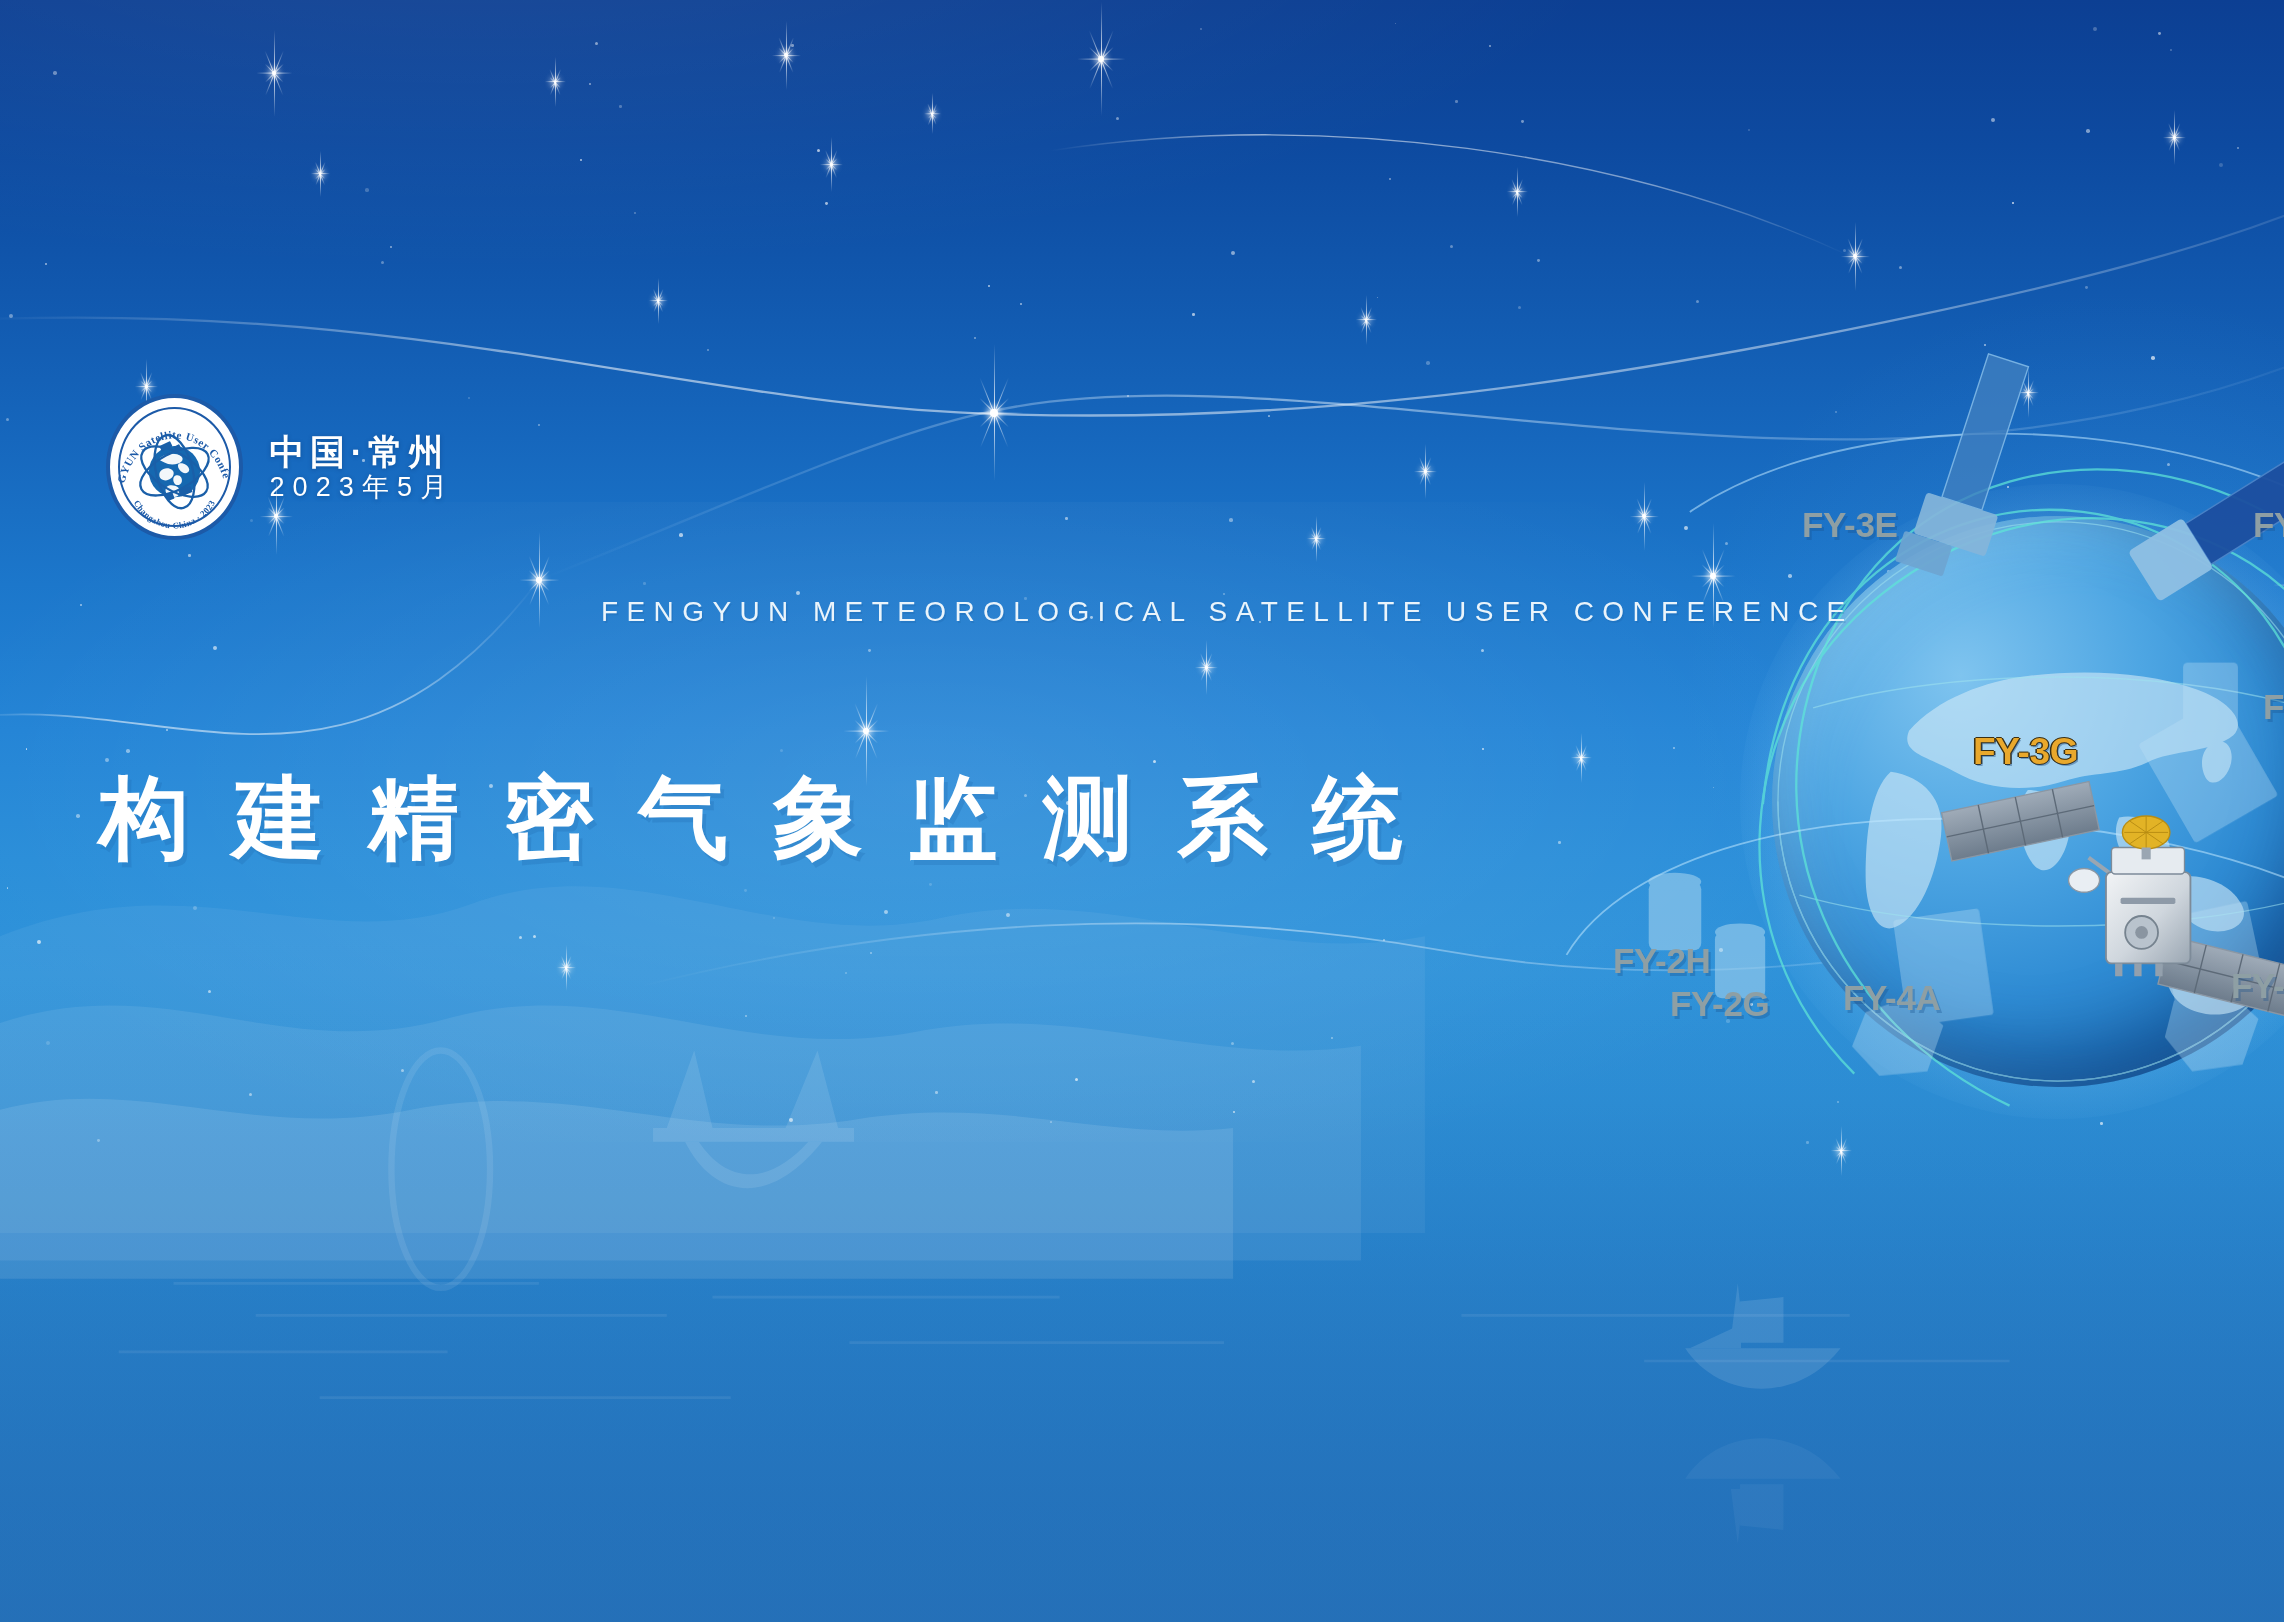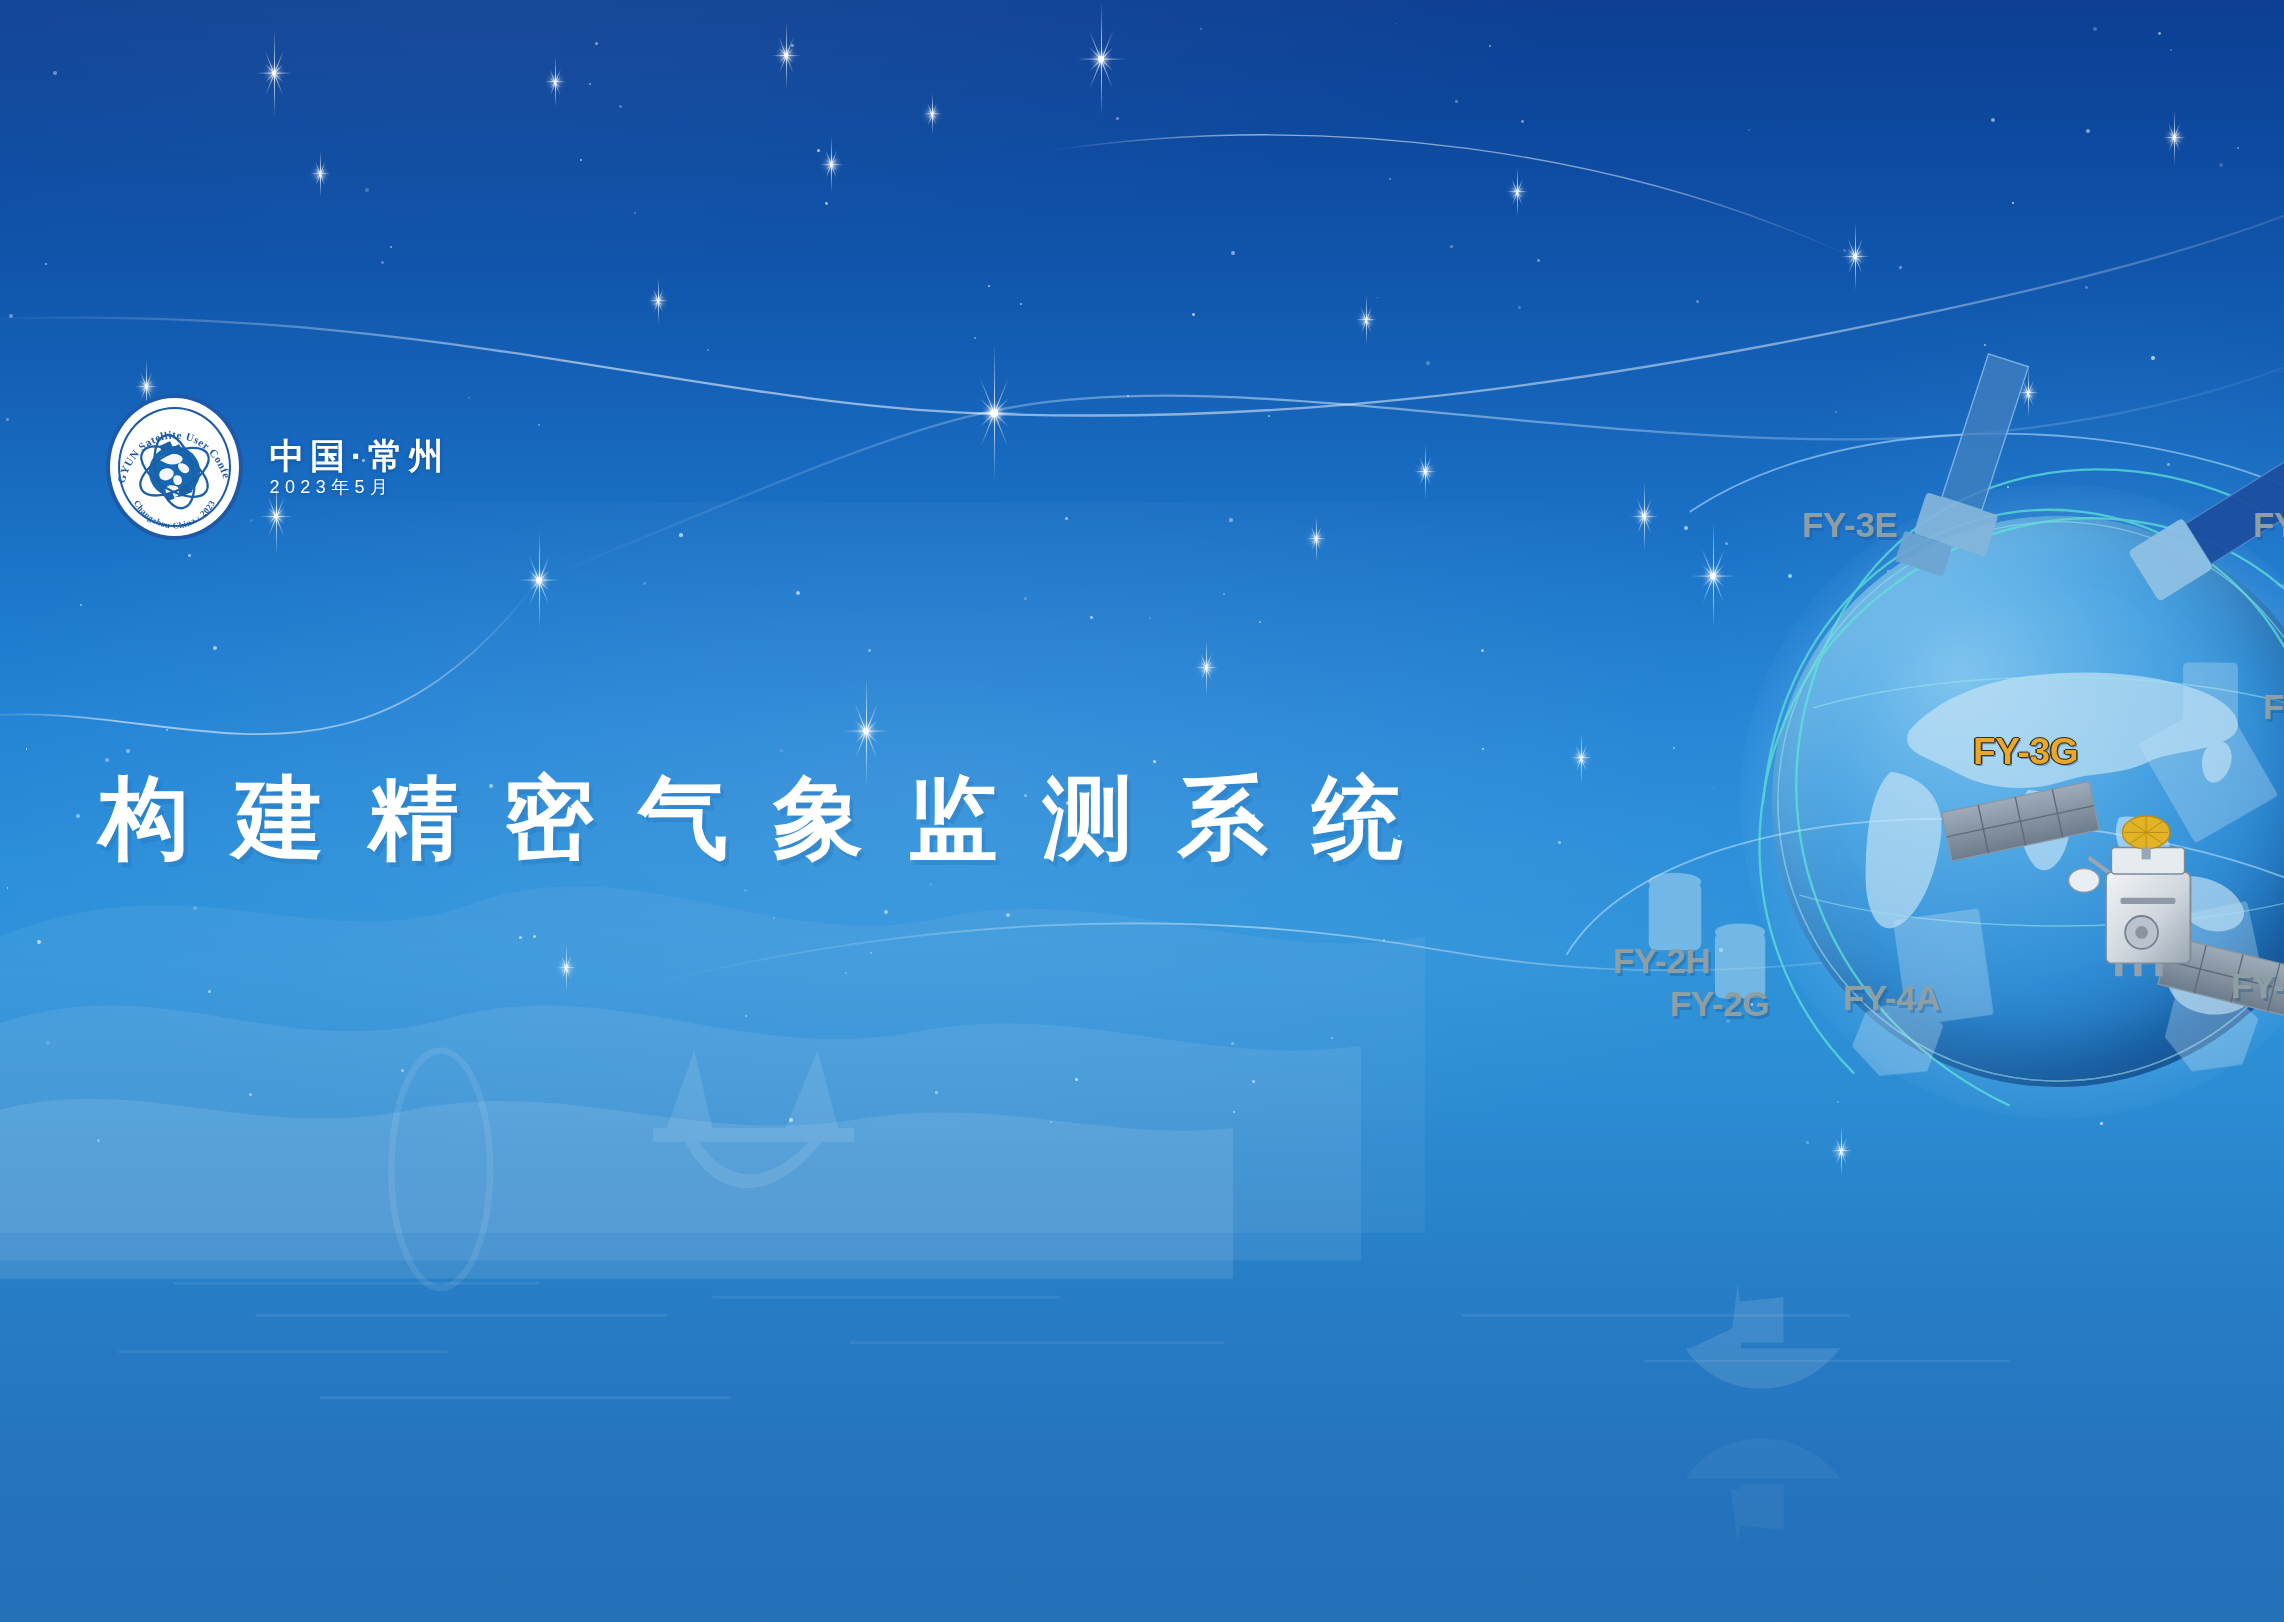--- a/index.html
+++ b/index.html
@@ -77,21 +77,21 @@
   .logo-block{position:absolute;left:106px;top:394px;display:flex;align-items:center;}
   .emblem{position:relative;width:137px;height:146px;flex:0 0 auto;}
   .emblem .plate{position:absolute;inset:0;border-radius:50%/50%;
     background:#ffffff;border:4.1px solid #1c5aa8;}
   .emblem .plate2{position:absolute;left:12px;top:12.8px;right:12px;bottom:12.8px;
     border-radius:50%/50%;border:2.3px solid #1c5aa8;}
   .emblem-text{position:absolute;inset:0;}
   .place-block{margin-left:26.5px;}
   .place-cn{color:#ffffff;font-size:35px;font-weight:bold;letter-spacing:.16em;
     line-height:1;text-shadow:0 1.4px 4.6px rgba(0,40,90,.35);}
-  .place-date{color:#ffffff;font-size:18px;letter-spacing:.30em;margin-top:5px;
+  .place-date{color:#ffffff;font-size:27px;letter-spacing:.30em;margin-top:5px;
     line-height:1;text-shadow:0 1.4px 4.6px rgba(0,40,90,.35);}
 
   
   .headline{position:absolute;left:108px;top:598px;}
   .h-row{display:flex;align-items:flex-end;}
   .year{font-size:113px;font-weight:bold;color:#fff;line-height:.88;
     letter-spacing:-.03em;
     text-shadow:3.2px 4.1px 0 rgba(24,90,160,.28);}
   .conf-cn{font-size:80px;font-weight:bold;color:#fff;line-height:1;
     letter-spacing:.12em;margin-left:24px;margin-bottom:6.4px;
@@ -789,20 +789,21 @@
 
     <div class="place-block">
       <div class="place-cn">中国·常州</div>
       <div class="place-date">2023年5月</div>
     </div>
   </div>
 
   <div class="headline">
     <div class="h-row">
     </div>
+    <div class="conf-en">FENGYUN METEOROLOGICAL SATELLITE USER CONFERENCE</div>
   </div>
 
   <div class="slogan">
     <div>构 建 精 密 气 象 监 测 系 统</div>
   </div>
 
 </div>
 
 
 </body></html>

